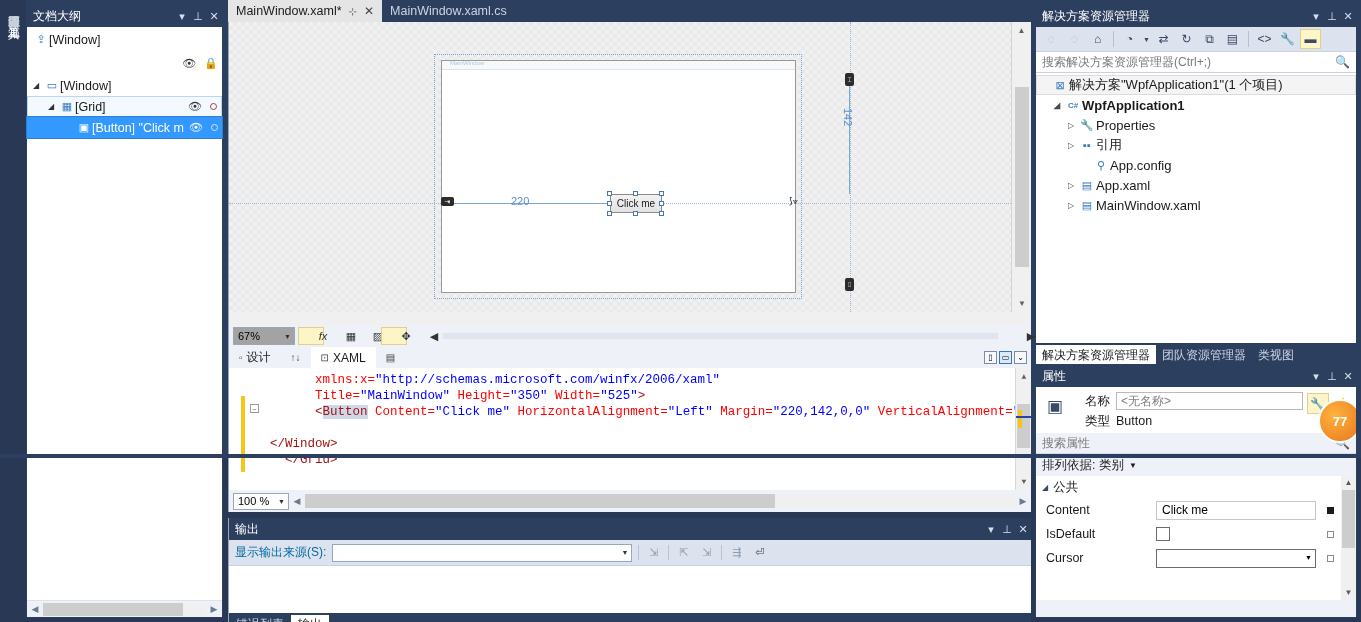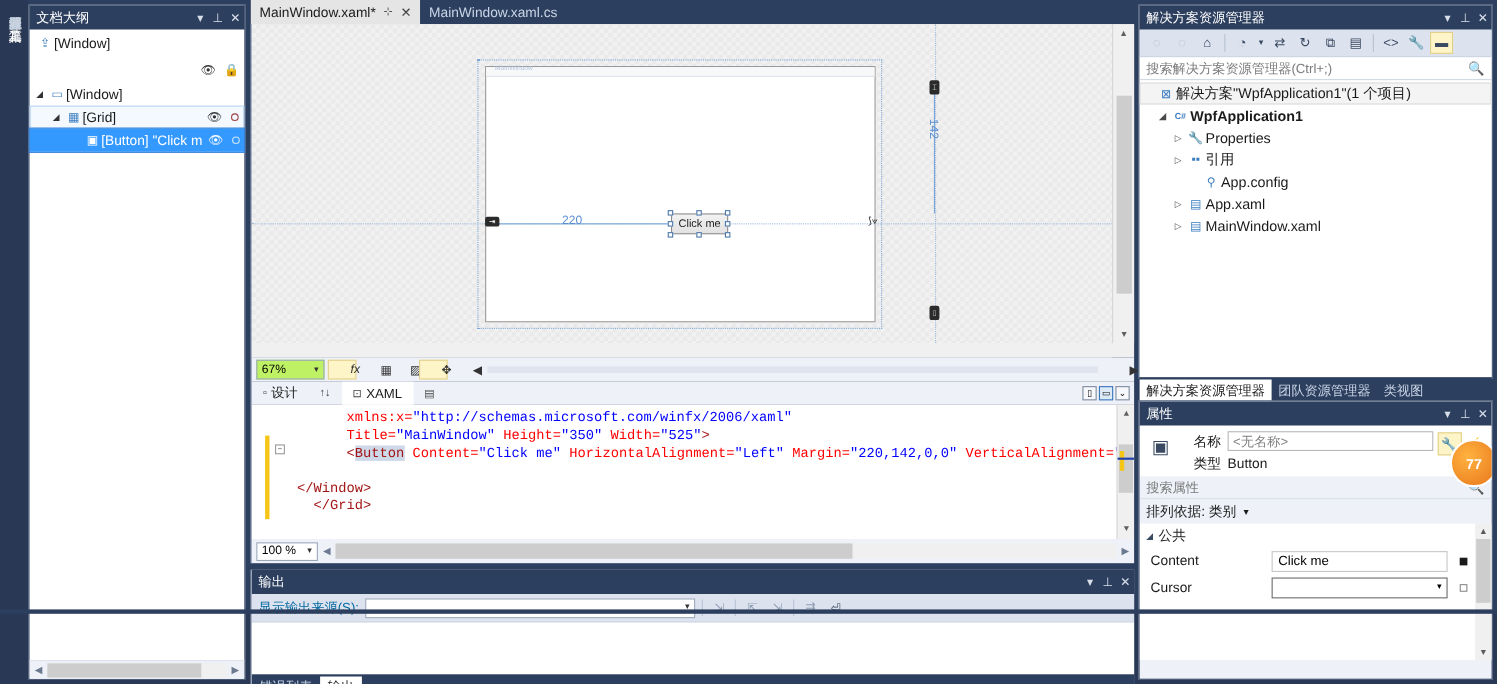--- a/index.html
+++ b/index.html
@@ -1,21 +1,21 @@
 <!DOCTYPE html>
 <html><head>
 <meta charset="utf-8">
 <style>
   * { box-sizing: border-box; margin:0; padding:0; }
   body {
     width:1361px; height:622px; overflow:hidden;
     font-family:"Liberation Sans", sans-serif; font-size:12px;
     background:#293955; color:#000;
   }
-  .app { position:relative; width:1361px; height:558px; background:#2d3f5f; }
+  .app { position:relative; width:1361px; height:458px; background:#2d3f5f; }
 
   
   .vstrip { position:absolute; left:0; top:0; width:26px; height:622px; background:#293955; }
   .vtab {
     writing-mode:vertical-rl; text-orientation:mixed;
     color:#c8d2e0; font-size:12px; padding:6px 5px; white-space:nowrap;
     letter-spacing:0px;
   }
   .vtab.sel { color:#ffffff; }
 
@@ -105,21 +105,21 @@
   .vsb-arrow { height:17px; text-align:center; font-size:8px; color:#606060; line-height:17px; }
   .vsb-track { position:absolute; top:17px; bottom:17px; left:3px; width:14px; background:#f0f0f0; }
   .vsb-thumb { position:absolute; top:48px; left:0; width:14px; height:180px; background:#cdcdcd; }
   .dcanvas-hscroll { position:absolute; left:0; right:20px; bottom:0; height:13px; background:#f0f0f0; }
 
   .design-toolbar {
     position:absolute; left:0; top:325px; width:803px; height:22px; background:#eef1f7;
     display:flex; align-items:center; padding-left:4px; gap:3px; border-left:1px solid #9aa7bb;
   }
   .zoomsel {
-    width:62px; height:18px; background:#bef264; border:1px solid #9aa7bb; font-size:11px;
+    width:62px; height:18px; background:#a3a3a3; border:1px solid #9aa7bb; font-size:11px;
     display:flex; align-items:center; padding-left:4px; position:relative;
   }
   .zoomsel .cb { position:absolute; right:3px; font-size:7px; color:#333; }
   .tb-btn { width:19px; height:18px; display:flex; align-items:center; justify-content:center; font-size:11px; color:#333;padding-left:24px;}
   .tb-btn.hl { background:#fdf4c8; border:1px solid #e0d08a; }
   .tb-split-track { flex:1; height:6px; background:#dfe4ee; margin:0 6px; }
 
   .splitbar {
     position:absolute; left:0; top:347px; width:803px; height:21px; background:#eef1f7;
     display:flex; align-items:center; border-left:1px solid #9aa7bb;
@@ -559,20 +559,27 @@
       </div>
       <div id="pr-rows">
           <div class="pr-row">
             <span class="name">Content</span>
             <span class="editor">
               <span class="pr-text">Click me</span>
             </span>
             <span class="pr-mark filled"></span>
           </div>
           <div class="pr-row">
+            <span class="name">IsDefault</span>
+            <span class="editor">
+              <span class="pr-check"></span>
+            </span>
+            <span class="pr-mark empty"></span>
+          </div>
+          <div class="pr-row">
             <span class="name">Cursor</span>
             <span class="editor">
               <span class="pr-combo">
                 <span class="cb">▼</span>
               </span>
             </span>
             <span class="pr-mark empty"></span>
           </div>
         </div>
       <div class="pr-vscroll">

